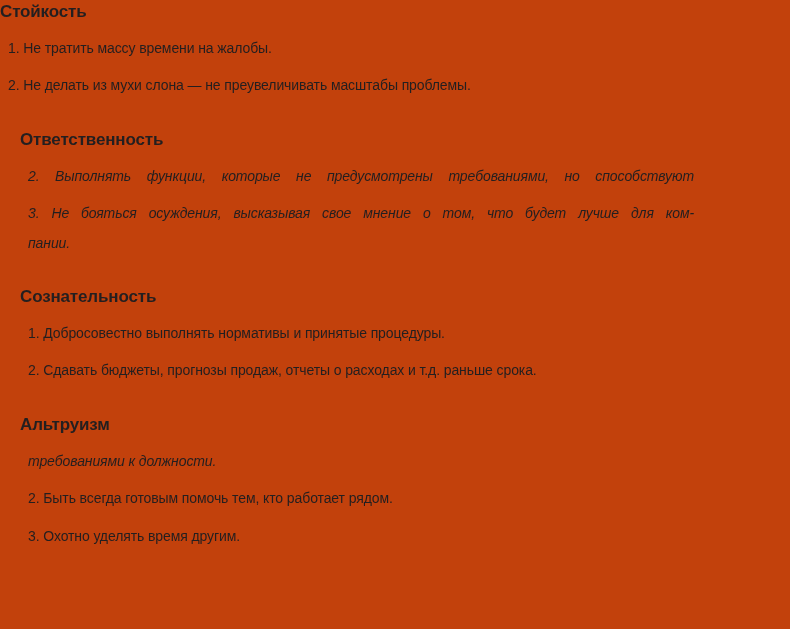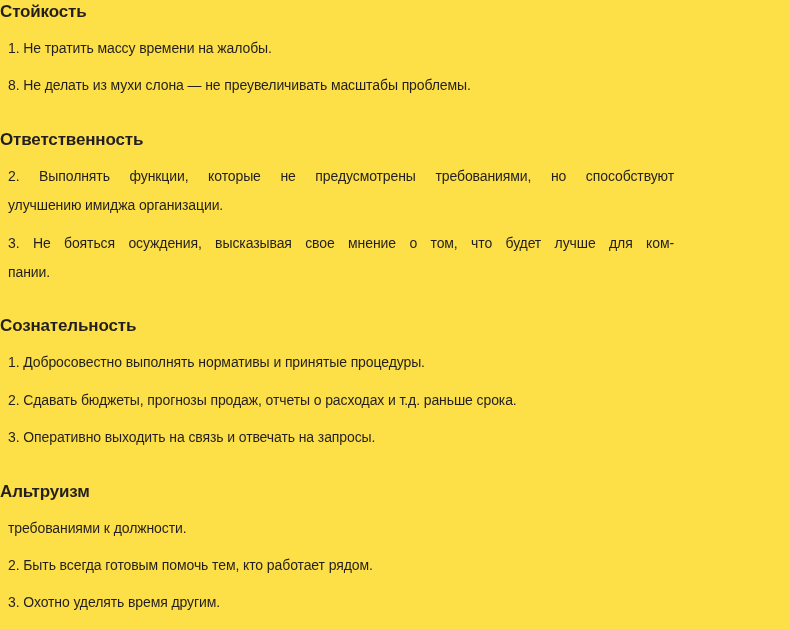--- a/index.html
+++ b/index.html
@@ -15,34 +15,35 @@
     font-family: "Liberation Sans", "DejaVu Sans", sans-serif;
     color: #231f20;
     -webkit-font-smoothing: antialiased;
   }
   .page {
     width: 790px;
     height: 629px;
     position: relative;
     box-sizing: border-box;
     padding: 0;
-    background: #fde047;
+    background: #c2410c;
   }
   .doc-body {
     position: absolute;
     left: 0;
     top: -3px;
     width: 790px;
   }
   .section {
     margin: 0;
     padding: 0;
   }
   .section + .section {
     margin-top: 24px;
+    padding-left: 20px;
   }
   .section-heading {
     font-size: 17px;
     font-weight: bold;
     line-height: 29px;
     letter-spacing: -0.15px;
     margin: 0;
     padding: 0;
     color: #231f20;
     white-space: nowrap;
@@ -59,20 +60,21 @@
   
   .item.single {
     text-align: left;
     white-space: nowrap;
   }
   
   .item.justified {
     text-align: justify;
     text-align-last: left;
     width: 666px;
+    font-style: italic;
   }
   .item.justified .jline {
     display: block;
     white-space: nowrap;
   }
   .item.justified .jline.stretch {
     text-align: justify;
     text-align-last: justify;
     white-space: normal;
   }
@@ -82,38 +84,36 @@
   }
 </style>
 </head>
 <body>
 
 <div class="page">
   <div class="doc-body" id="doc-body">
       <div class="section">
         <div class="section-heading">Стойкость</div>
         <div class="item single">1. Не тратить массу времени на жалобы.</div>
-        <div class="item single">8. Не делать из мухи слона — не преувеличивать масштабы проблемы.</div>
+        <div class="item single">2. Не делать из мухи слона — не преувеличивать масштабы проблемы.</div>
       </div>
       <div class="section">
         <div class="section-heading">Ответственность</div>
         <div class="item justified">
           <span class="jline stretch">2. Выполнять функции, которые не предусмотрены требованиями, но способствуют</span>
-          <span class="jline last">улучшению имиджа организации.</span>
         </div>
         <div class="item justified">
           <span class="jline stretch">3. Не бояться осуждения, высказывая свое мнение о том, что будет лучше для ком-</span>
           <span class="jline last">пании.</span>
         </div>
       </div>
       <div class="section">
         <div class="section-heading">Сознательность</div>
         <div class="item single">1. Добросовестно выполнять нормативы и принятые процедуры.</div>
         <div class="item single">2. Сдавать бюджеты, прогнозы продаж, отчеты о расходах и т.д. раньше срока.</div>
-        <div class="item single">3. Оперативно выходить на связь и отвечать на запросы.</div>
       </div>
       <div class="section">
         <div class="section-heading">Альтруизм</div>
         <div class="item justified">
           <span class="jline last">требованиями к должности.</span>
         </div>
         <div class="item single">2. Быть всегда готовым помочь тем, кто работает рядом.</div>
         <div class="item single">3. Охотно уделять время другим.</div>
       </div>
     </div>

